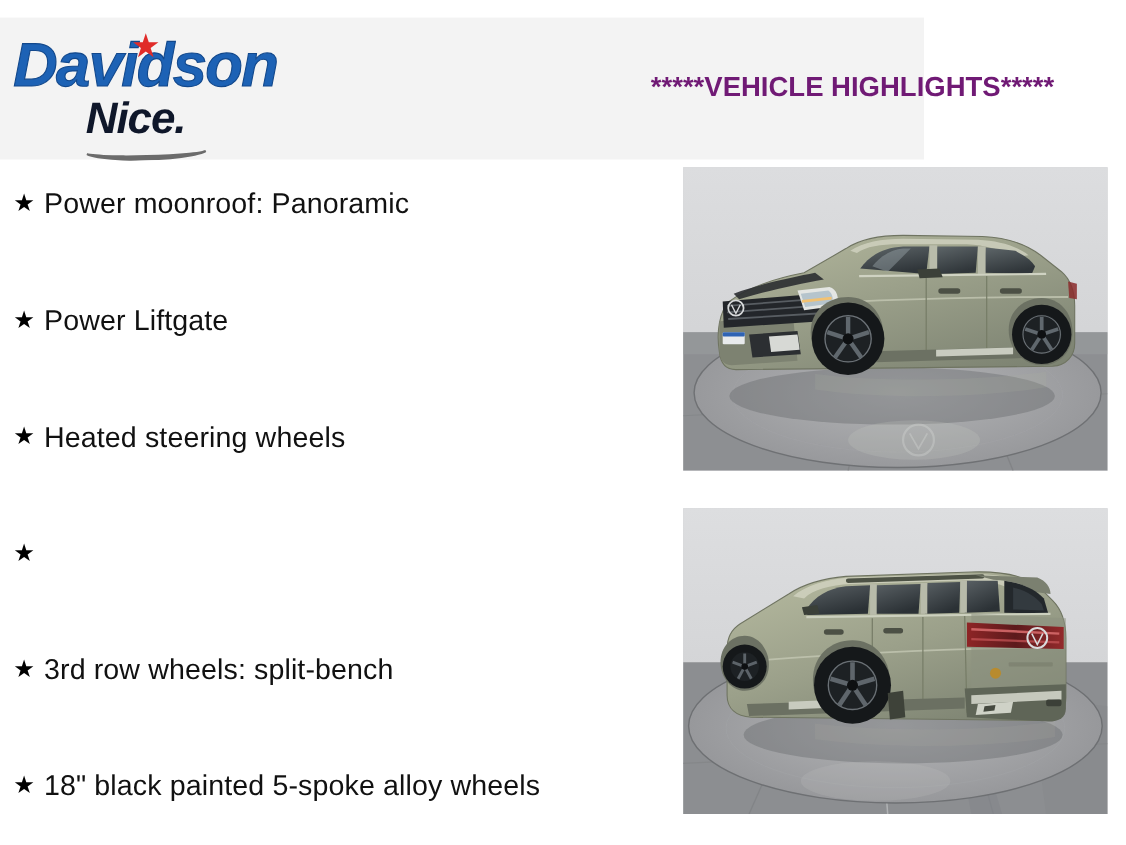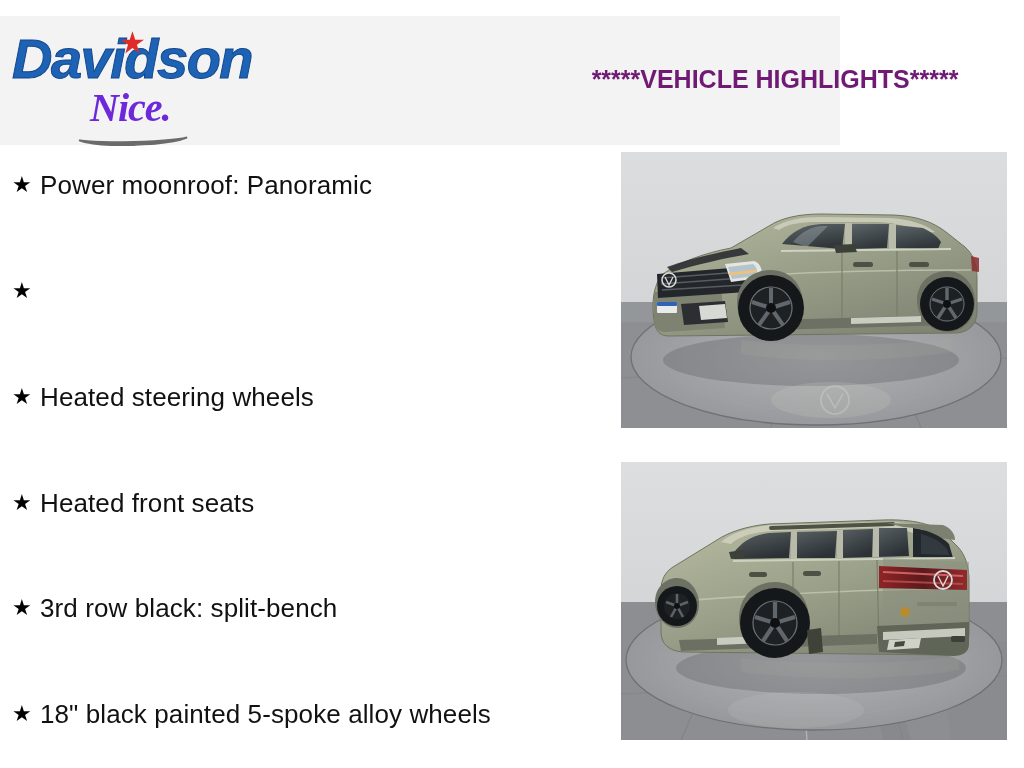--- a/index.html
+++ b/index.html
@@ -57,29 +57,28 @@
     height: 26px;
     color: #e02b28;
     font-size: 30px;
     line-height: 26px;
     text-align: center;
   }
   .brand-nice {
     position: absolute;
     left: 68px;
     top: 62px;
-    font-family: Liberation Serif, serif;
+    font-family: Liberation Sans, sans-serif;
     font-weight: bold;
     font-style: italic;
     font-size: 40px;
-    color: #6d28d9;
+    color: #0f172a;
     line-height: 44px;
     white-space: nowrap;
     letter-spacing: -1px;
-    margin-left: 12px;
   }
   .brand-swoosh {
     position: absolute;
     left: 66px;
     top: 104px;
     width: 110px;
     height: 13px;
     border-radius: 50%;
     border-bottom: 5px solid #6b6b6b;
     border-left: 2px solid transparent;
@@ -166,32 +165,32 @@
     <div class="header-title">*****VEHICLE HIGHLIGHTS*****</div>
   </div>
 
   <ul class="highlights">
     <li class="hl-item" style="top:39px">
       <span class="hl-bullet">★</span>
       <span class="hl-label">Power moonroof: Panoramic</span>
     </li>
     <li class="hl-item" style="top:145px">
       <span class="hl-bullet">★</span>
+      <span class="hl-label">Power Liftgate</span>
     </li>
     <li class="hl-item" style="top:251px">
       <span class="hl-bullet">★</span>
       <span class="hl-label">Heated steering wheels</span>
     </li>
     <li class="hl-item" style="top:357px">
       <span class="hl-bullet">★</span>
-      <span class="hl-label">Heated front seats</span>
     </li>
     <li class="hl-item" style="top:462px">
       <span class="hl-bullet">★</span>
-      <span class="hl-label">3rd row black: split-bench</span>
+      <span class="hl-label">3rd row wheels: split-bench</span>
     </li>
     <li class="hl-item" style="top:568px">
       <span class="hl-bullet">★</span>
       <span class="hl-label">18" black painted 5-spoke alloy wheels</span>
     </li>
   </ul>
 
   <div class="photo" id="photo-front">
     <svg viewBox="0 0 386 276" preserveAspectRatio="xMidYMid slice">
       <defs>

